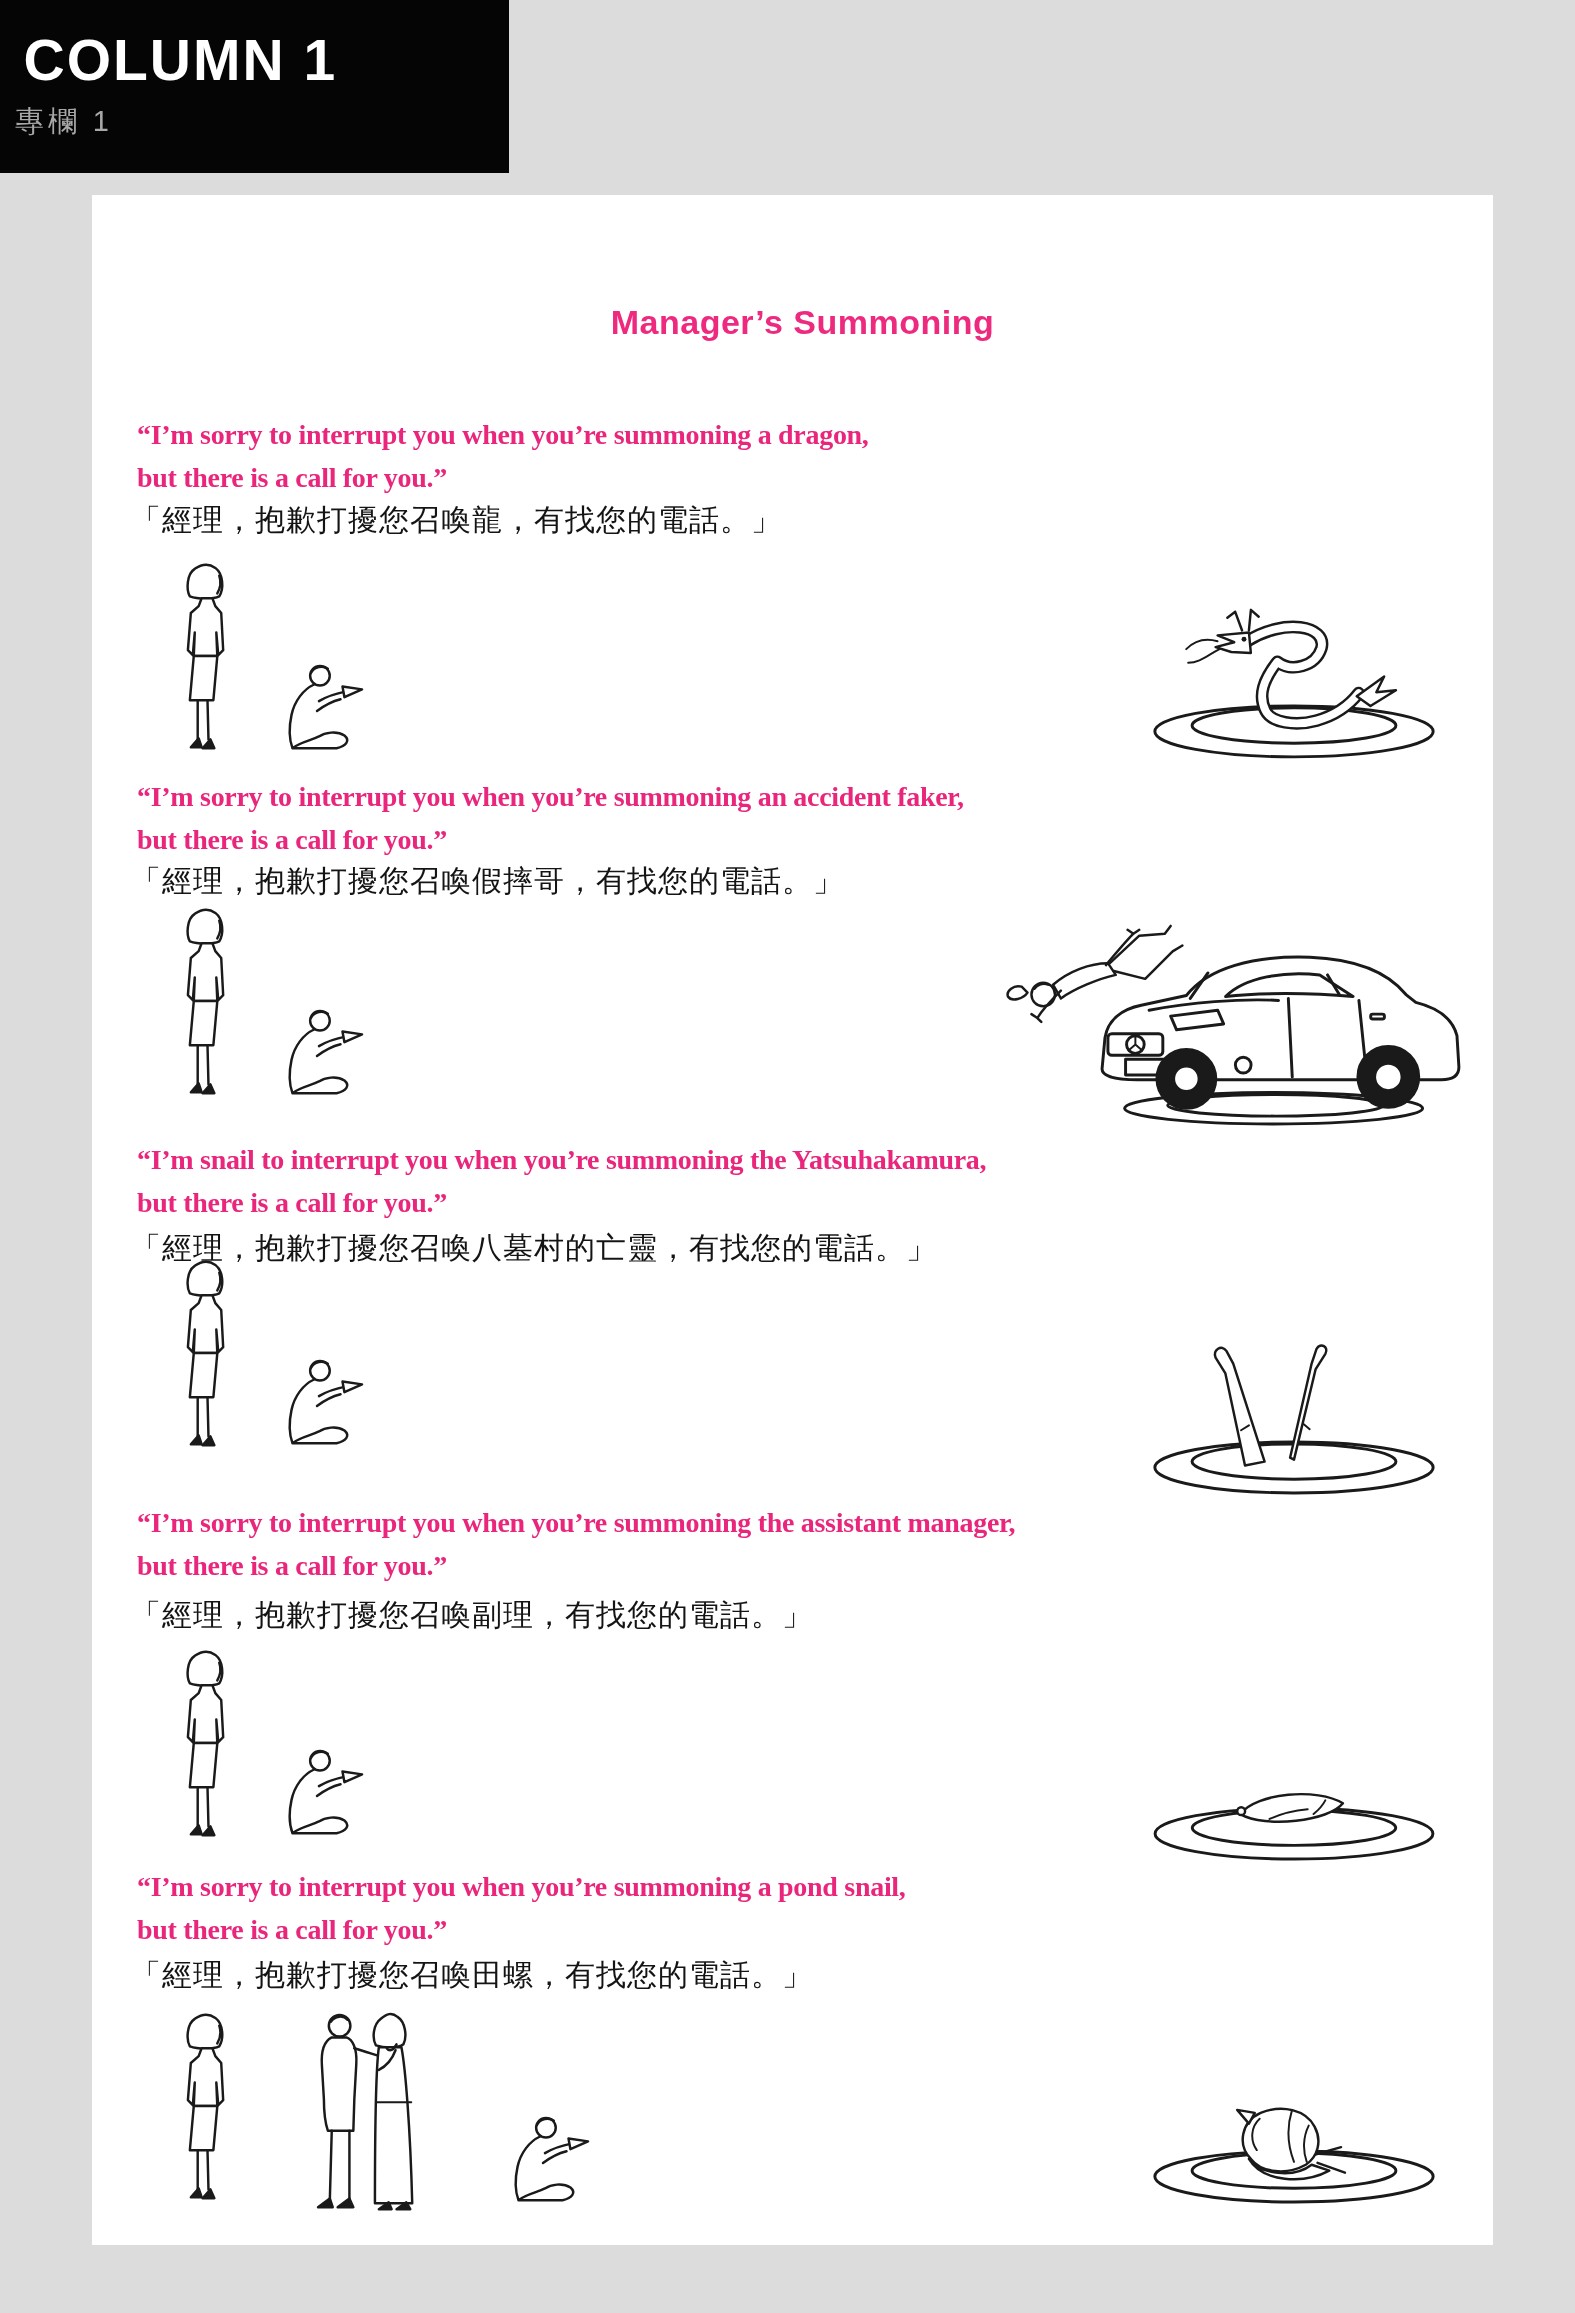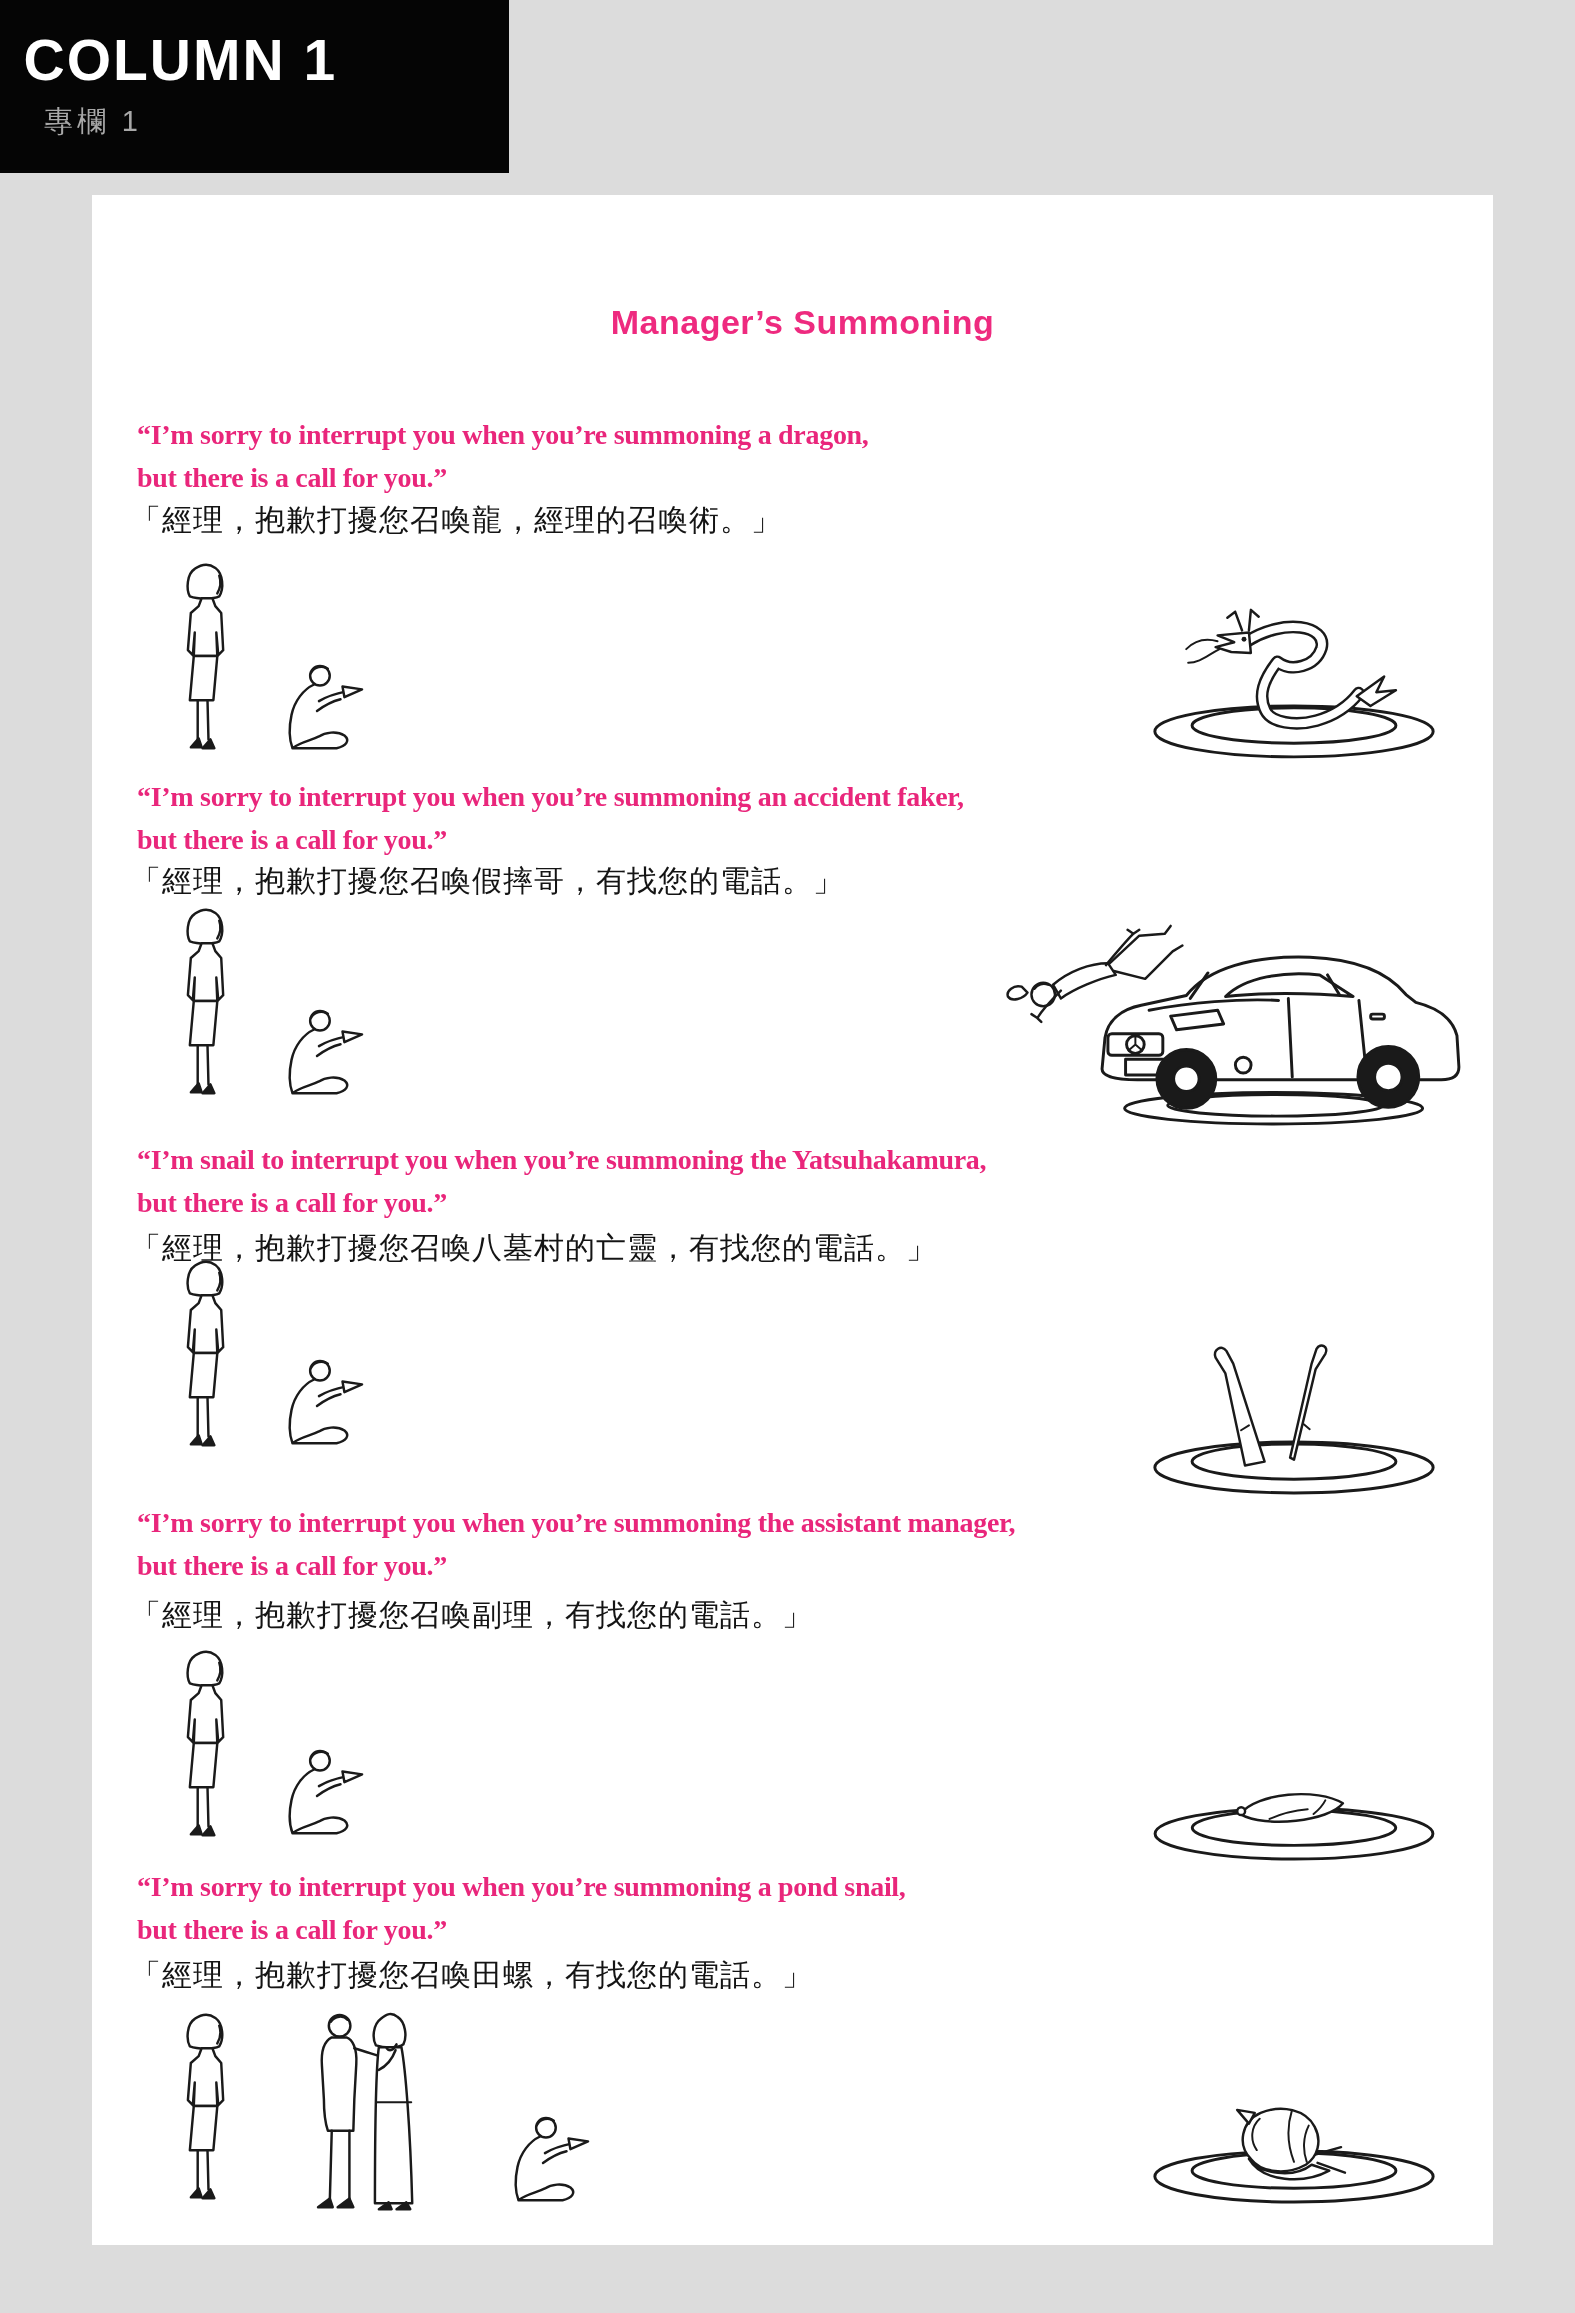--- a/index.html
+++ b/index.html
@@ -1,21 +1,21 @@
 <!DOCTYPE html>
 <html><head>
 <meta charset="utf-8">
 <style>
   html,body{margin:0;padding:0;background:#dcdcdc;}
   .page{position:relative;width:1575px;height:2313px;background:#dcdcdc;overflow:hidden;
         font-family:"Liberation Sans","DejaVu Sans",sans-serif;}
   .header-box{position:absolute;left:0;top:0;width:509px;height:173px;background:#050505;}
   .column-label{position:absolute;left:23.5px;top:27.4px;color:#ffffff;font-weight:bold;
         font-size:57px;letter-spacing:2px;font-family:"Liberation Sans",sans-serif;}
-  .column-label-zh{position:absolute;left:44px;top:102px;color:#a8a8a8;font-size:29px;letter-spacing:3.9px;}
+  .column-label-zh{position:absolute;left:15px;top:102px;color:#a8a8a8;font-size:29px;letter-spacing:3.9px;}
   .card{position:absolute;left:92px;top:195px;width:1401px;height:2050px;background:#ffffff;}
   .title-zh{position:absolute;left:0;right:0;top:19.6px;text-align:center;color:#000;
         font-size:80px;font-weight:bold;letter-spacing:2px;line-height:1;}
   .title-en{position:absolute;left:0;right:0;top:108px;text-align:center;color:#ee2a7f;
         font-size:34px;font-weight:bold;letter-spacing:0.5px;margin-left:20px;}
   .en-quote{position:absolute;left:45px;width:1323px;margin:0;color:#e9267b;
         font-family:"Liberation Serif","DejaVu Serif",serif;font-weight:bold;
         font-size:28px;line-height:43px;letter-spacing:-0.3px;}
   .en-quote span{display:block;}
   .zh-line{position:absolute;left:39px;width:1323px;margin:0;color:#141414;
@@ -60,21 +60,21 @@
   </div>
 
   <div class="card">
 
     <div class="title-en">Manager’s Summoning</div>
 
     <p class="en-quote" style="top:218px">
       <span>“I’m sorry to interrupt you when you’re summoning a dragon,</span>
       <span>but there is a call for you.”</span>
     </p>
-    <p class="zh-line" style="top:306px">「經理，抱歉打擾您召喚龍，經理的召喚術。」</p>
+    <p class="zh-line" style="top:306px">「經理，抱歉打擾您召喚龍，有找您的電話。」</p>
     <svg class="fig" style="left:86px;top:367px" width="59" height="196" viewBox="0 0 60 200">
         <use href="#sym-woman"></use>
       </svg>
     <svg class="fig" style="left:176px;top:465px" width="98" height="98" viewBox="0 0 100 100">
         <use href="#sym-man"></use>
       </svg>
     <svg class="fig" style="left:1055px;top:397px" width="294" height="172" viewBox="0 0 300 175">
       <use href="#sym-circle" y="112"></use>
       <g stroke="#1a1a1a" stroke-width="2.5" fill="none" stroke-linecap="round" stroke-linejoin="round">
         <path d="M102,50 C140,26 184,34 178,57 C172,76 147,82 133,71 C119,89 113,105 121,121 C127,133 151,137 173,131 C191,126 206,116 216,103" stroke-width="13"></path>

